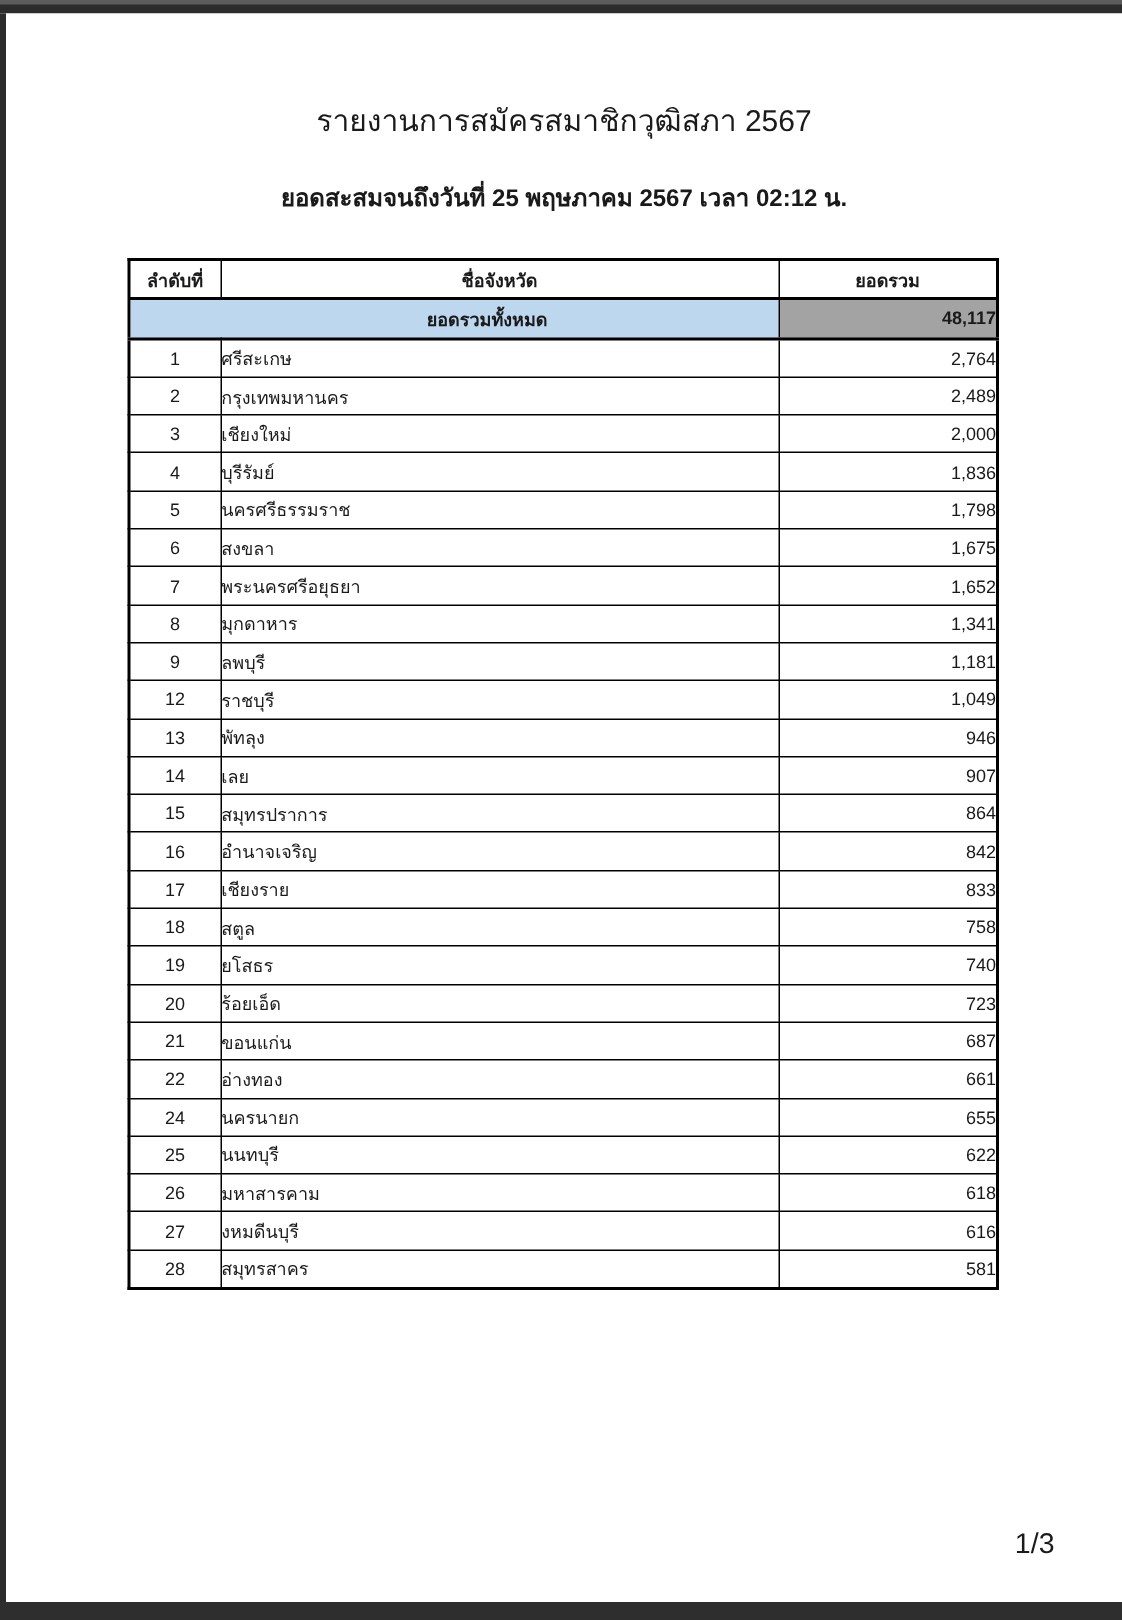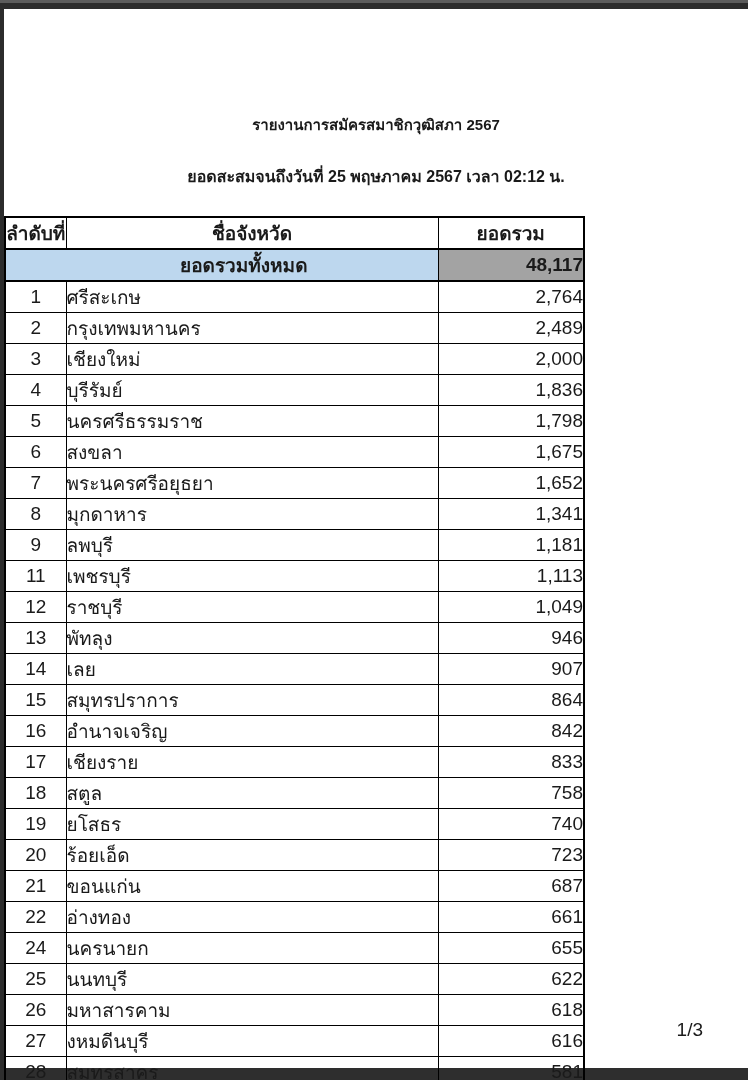--- a/index.html
+++ b/index.html
@@ -28,40 +28,41 @@
   }
   .frame-bottom {
     position: absolute; bottom: 0; left: 0; right: 0;
     height: 12px; background: #2e2e2e;
   }
   .page {
     position: absolute; top: 9px; left: 4px; right: 0; bottom: 12px;
     background: #ffffff;
   }
   .doc-title {
-    margin-top: 104px;
+    margin-top: 60px;
     text-align: center;
-    font-size: 15px;
-    font-weight: bold;
+    font-size: 20px;
+    font-weight: normal;
     line-height: 24px;
   }
   .doc-subtitle {
     margin-top: 28px;
     text-align: center;
     font-size: 16px;
     font-weight: bold;
     line-height: 24px;
   }
   table.report {
     border-collapse: collapse;
     table-layout: fixed;
     width: 579px;
+    margin-left: 81px;
     margin-top: 27px;
     border: 2px solid #000;
-    font-size: 19px;
+    font-size: 12px;
   }
   table.report td, table.report th {
     border: 1px solid #000;
     padding: 0;
     height: 24.3px;
     vertical-align: middle;
     overflow: hidden;
     white-space: nowrap;
   }
   th.col-head {
@@ -157,25 +158,20 @@
           <td class="cell-no">8</td>
           <td class="cell-province">มุกดาหาร</td>
           <td class="cell-total">1,341</td>
         </tr>
         <tr>
           <td class="cell-no">9</td>
           <td class="cell-province">ลพบุรี</td>
           <td class="cell-total">1,181</td>
         </tr>
         <tr>
-          <td class="cell-no">11</td>
-          <td class="cell-province">เพชรบุรี</td>
-          <td class="cell-total">1,113</td>
-        </tr>
-        <tr>
           <td class="cell-no">12</td>
           <td class="cell-province">ราชบุรี</td>
           <td class="cell-total">1,049</td>
         </tr>
         <tr>
           <td class="cell-no">13</td>
           <td class="cell-province">พัทลุง</td>
           <td class="cell-total">946</td>
         </tr>
         <tr>

